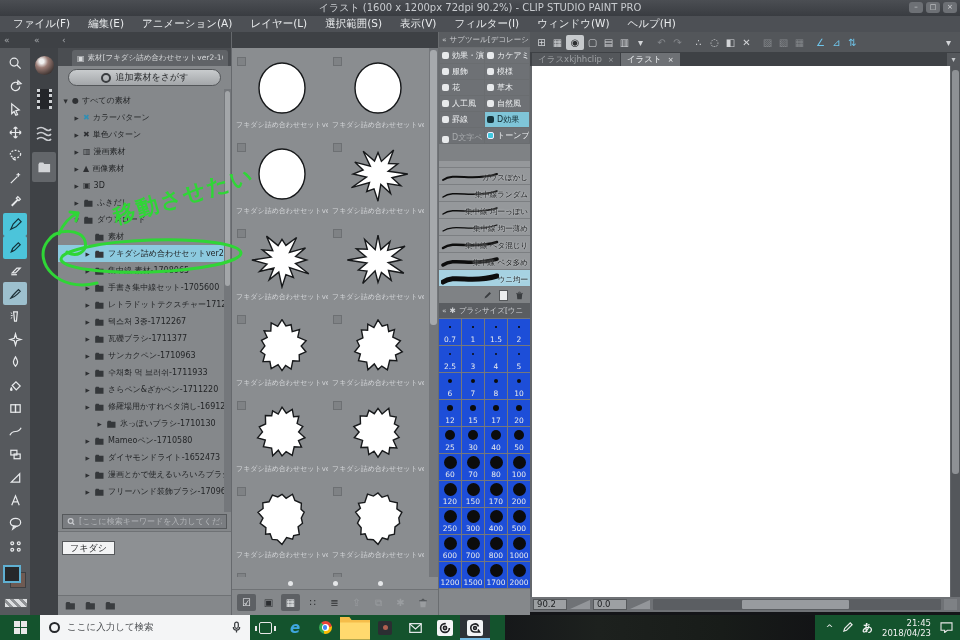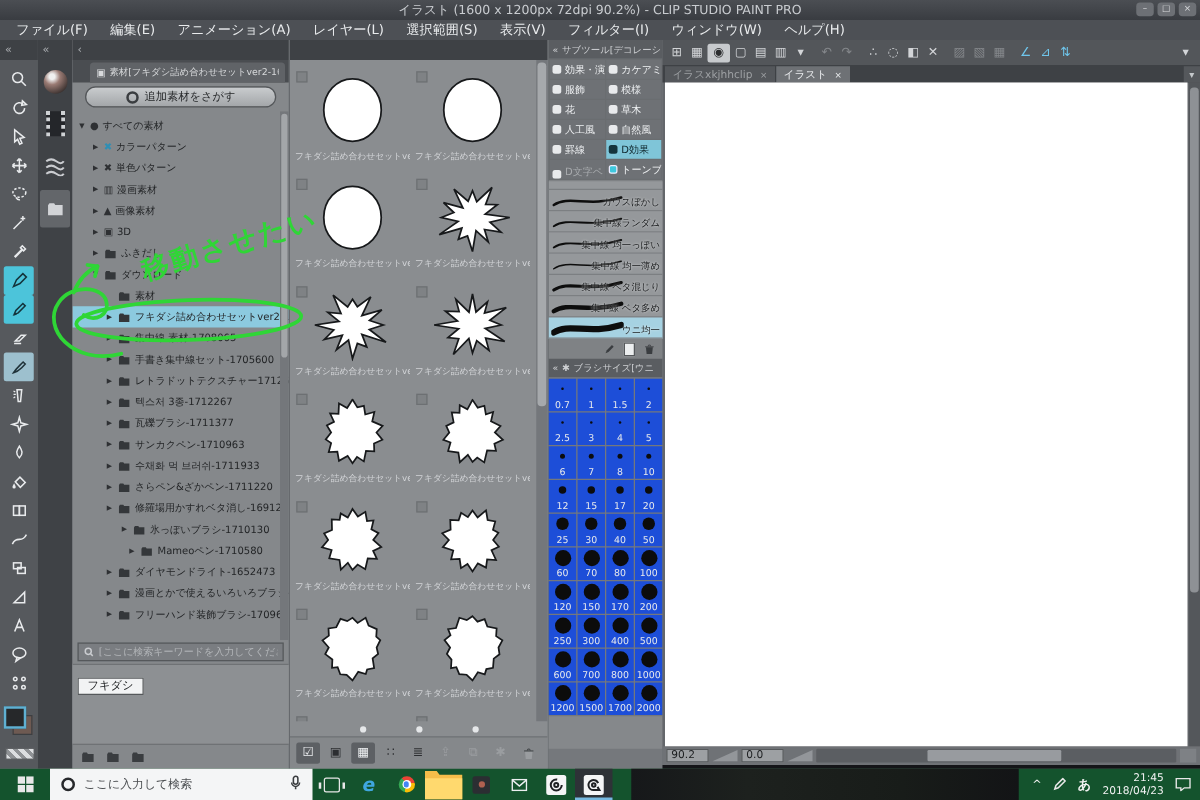--- a/index.html
+++ b/index.html
@@ -97,21 +97,21 @@
   .panel-head{height:15px;background:#5a5d61;color:#cfd1d4;font-size:7.5px;display:flex;align-items:center;
     gap:3px;padding:0 3px;white-space:nowrap;overflow:hidden;}
   .st-grid{display:grid;grid-template-columns:1fr 1fr;gap:1px;padding:1px;background:#6a6d70;}
   .st-btn{height:15px;background:#6e7175;color:#eff1f3;font-size:8px;display:flex;align-items:center;
     gap:3px;padding:0 2px;white-space:nowrap;overflow:hidden;}
   .st-btn .ic{width:7px;height:7px;border-radius:2px;background:#e8eaec;flex:0 0 auto;}
   .st-btn.selected{background:#7fc5d8;color:#10282e;}
   .st-btn.selected .ic{background:#14343c;}
   .st-btn.dim{color:#a8abae;align-items:flex-end;}
   .st-btn.tone .ic{background:#3fc8de;border:1px solid #eef;}
-  .st-list{margin-top:1px;}
+  .st-list{margin-top:17px;}
   .st-row{height:17px;background:#95989b;border-bottom:1px solid #7c7f82;position:relative;}
   .st-row.partial{height:7px;overflow:hidden;}
   .st-row.selected{background:#a6d2e2;}
   .st-row svg{position:absolute;left:2px;top:1px;}
   .st-row .st-label{position:absolute;right:2px;bottom:1px;font-size:7.5px;color:#17191b;
     text-shadow:0 0 2px rgba(255,255,255,.8);white-space:nowrap;}
   .st-actions{height:16px;display:flex;justify-content:flex-end;align-items:center;gap:6px;padding:0 5px;}
   .st-actions svg{width:11px;height:11px;fill:#3a3d40;}
   .page-ic{width:9px;height:11px;background:#eceeef;border:1px solid #55585b;}
   .size-grid{flex:1;display:grid;grid-template-columns:repeat(4,1fr);grid-auto-rows:26px;gap:1px;
@@ -627,21 +627,21 @@
           </div>
           <div class="tree-row" style="padding-left: 38px;">
             <span class="tree-arrow">▶</span>
             <span class="tree-ico">
               <svg viewBox="0 0 16 15">
                 <use href="#i-folder"></use>
               </svg>
             </span>
             <span>氷っぽいブラシ-1710130</span>
           </div>
-          <div class="tree-row" style="padding-left: 44px;">
+          <div class="tree-row" style="padding-left: 26px;">
             <span class="tree-arrow">▶</span>
             <span class="tree-ico">
               <svg viewBox="0 0 16 15">
                 <use href="#i-folder"></use>
               </svg>
             </span>
             <span>Mameoペン-1710580</span>
           </div>
           <div class="tree-row" style="padding-left: 26px;">
             <span class="tree-arrow">▶</span>

